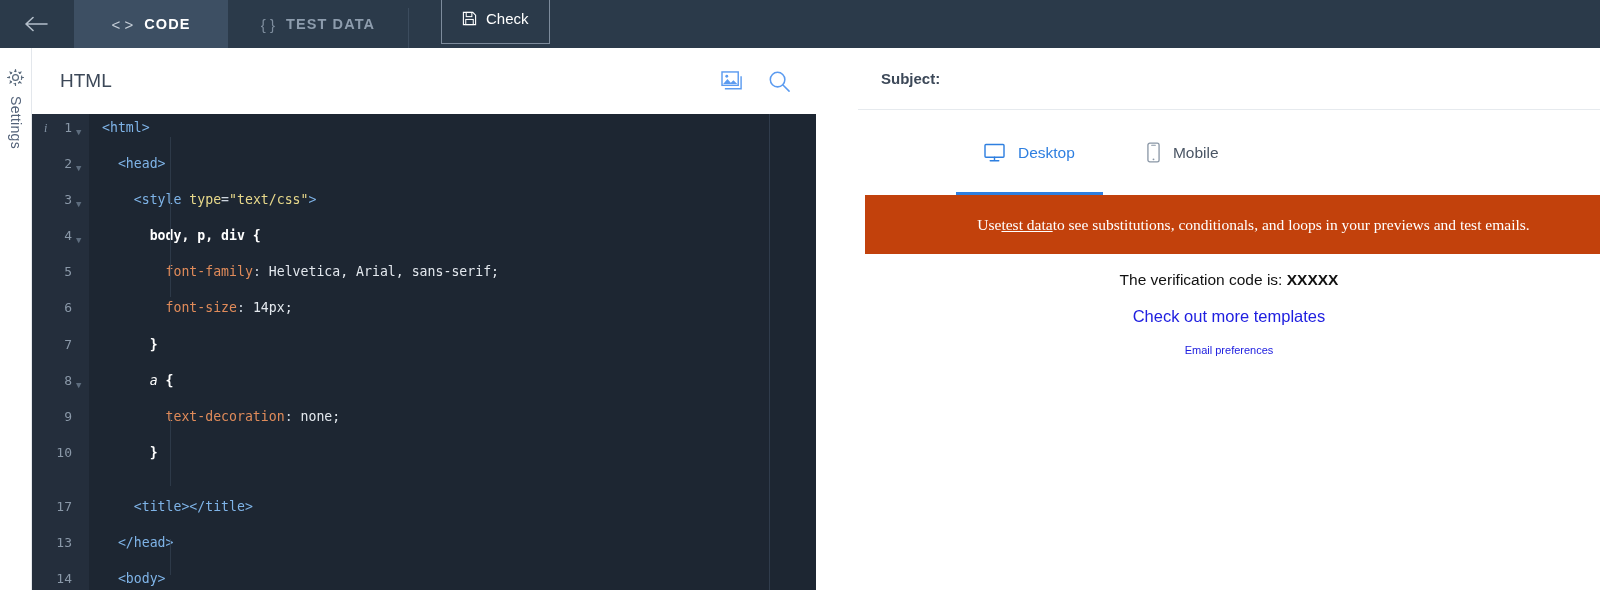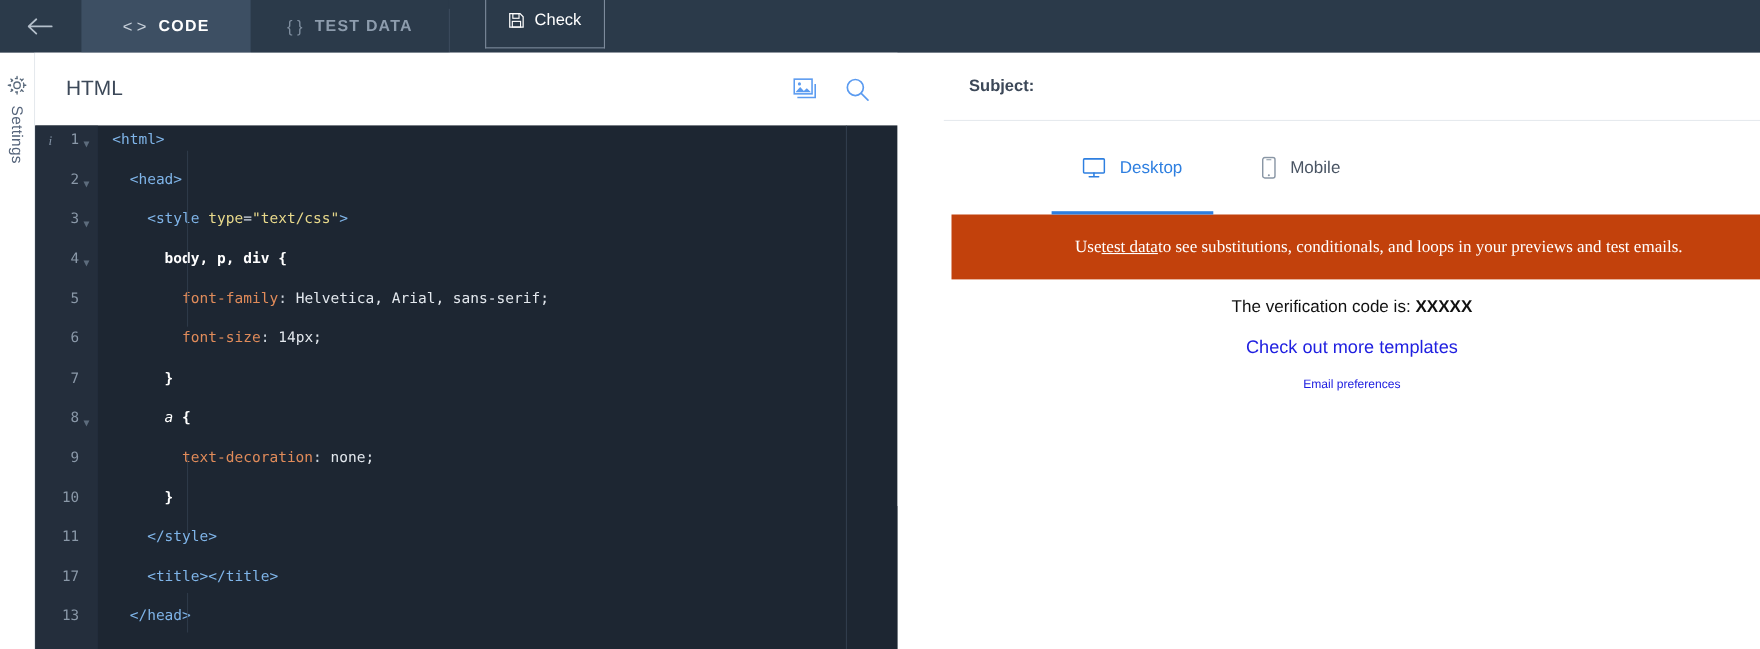--- a/index.html
+++ b/index.html
@@ -254,21 +254,20 @@
           <div class="row" style="top: 0px;"><span class="ln">1</span><span class="fold">▼</span><span class="src"><span class="t-tag">&lt;html&gt;</span></span></div>
           <div class="row" style="top: 18.05px;"><span class="ln">2</span><span class="fold">▼</span><span class="src">  <span class="t-tag">&lt;head&gt;</span></span></div>
           <div class="row" style="top: 36.1px;"><span class="ln">3</span><span class="fold">▼</span><span class="src">    <span class="t-tag">&lt;style </span><span class="t-attr">type</span><span class="t-punc">=</span><span class="t-str">"text/css"</span><span class="t-tag">&gt;</span></span></div>
           <div class="row" style="top: 54.15px;"><span class="ln">4</span><span class="fold">▼</span><span class="src">      <span class="t-sel">body, p, div {</span></span></div>
           <div class="row" style="top: 72.2px;"><span class="ln">5</span><span class="src">        <span class="t-prop">font-family</span><span class="t-punc">: </span><span class="t-val">Helvetica, Arial, sans-serif;</span></span></div>
           <div class="row" style="top: 90.25px;"><span class="ln">6</span><span class="src">        <span class="t-prop">font-size</span><span class="t-punc">: </span><span class="t-val">14px;</span></span></div>
           <div class="row" style="top: 108.3px;"><span class="ln">7</span><span class="src">      <span class="t-sel">}</span></span></div>
           <div class="row" style="top: 126.35px;"><span class="ln">8</span><span class="fold">▼</span><span class="src">      <span class="t-selit">a</span> <span class="t-sel">{</span></span></div>
           <div class="row" style="top: 144.4px;"><span class="ln">9</span><span class="src">        <span class="t-prop">text-decoration</span><span class="t-punc">: </span><span class="t-val">none;</span></span></div>
           <div class="row" style="top: 162.45px;"><span class="ln">10</span><span class="src">      <span class="t-sel">}</span></span></div>
-          <div class="row" style="top: 180.5px;"><span class="ln">11</span><span class="src">    <span class="t-tag">&lt;/style&gt;</span></span></div>
           <div class="row" style="top: 198.55px;"><span class="ln">17</span><span class="src">    <span class="t-tag">&lt;title&gt;&lt;/title&gt;</span></span></div>
           <div class="row" style="top: 216.6px;"><span class="ln">13</span><span class="src">  <span class="t-tag">&lt;/head&gt;</span></span></div>
           <div class="row" style="top: 234.65px;"><span class="ln">14</span><span class="src">  <span class="t-tag">&lt;body&gt;</span></span></div>
         </div>
     <div class="indent-guide" style="left: 138px; top: 23px; height: 160px;"></div>
         <div class="indent-guide" style="left: 138px; top: 300px; height: 72px;"></div>
         <div class="indent-guide" style="left: 138px; top: 425px; height: 36px;"></div>
       </div>
   </div>
 

